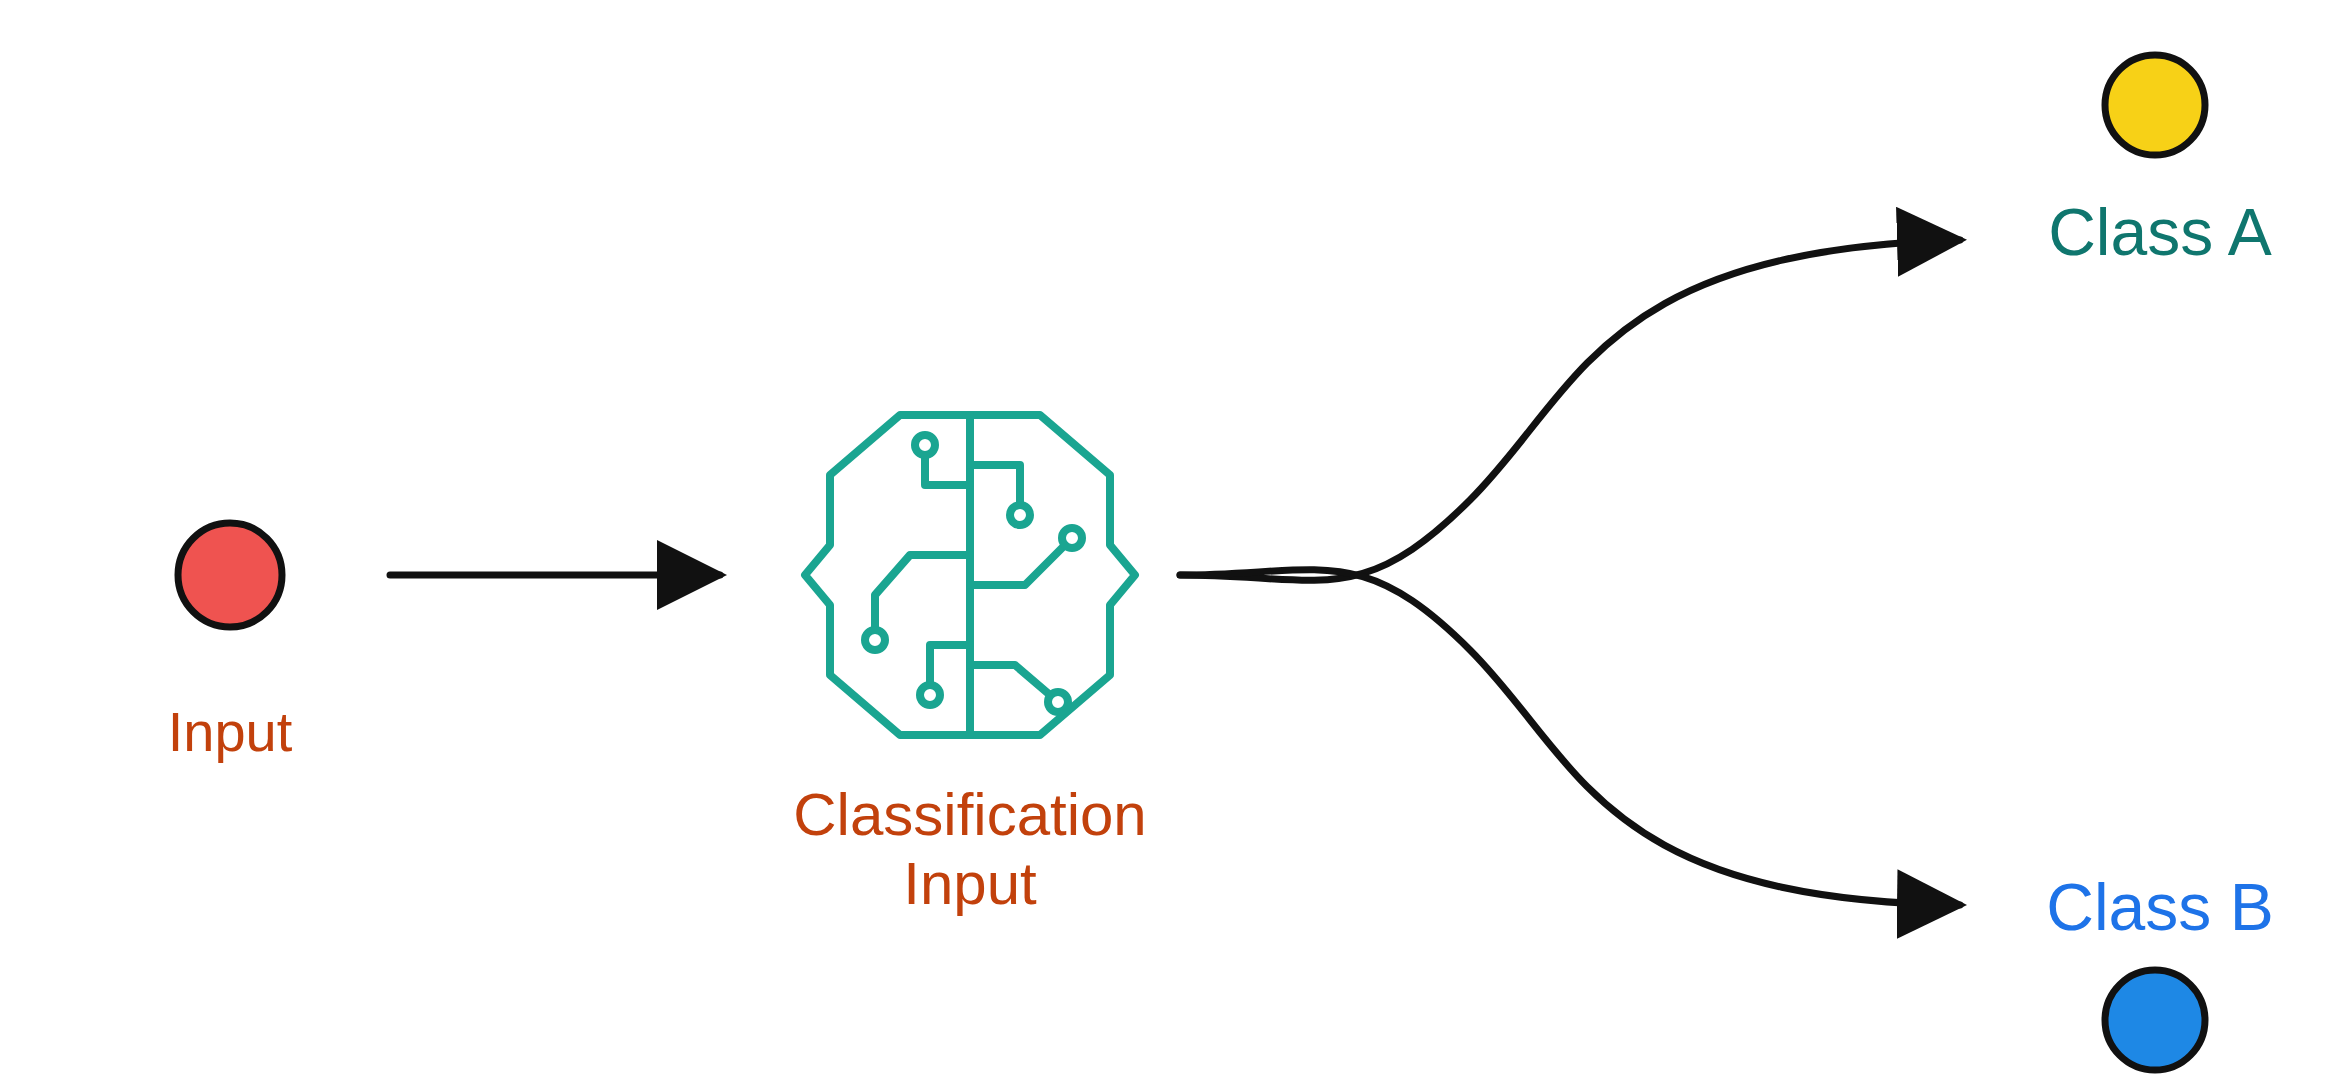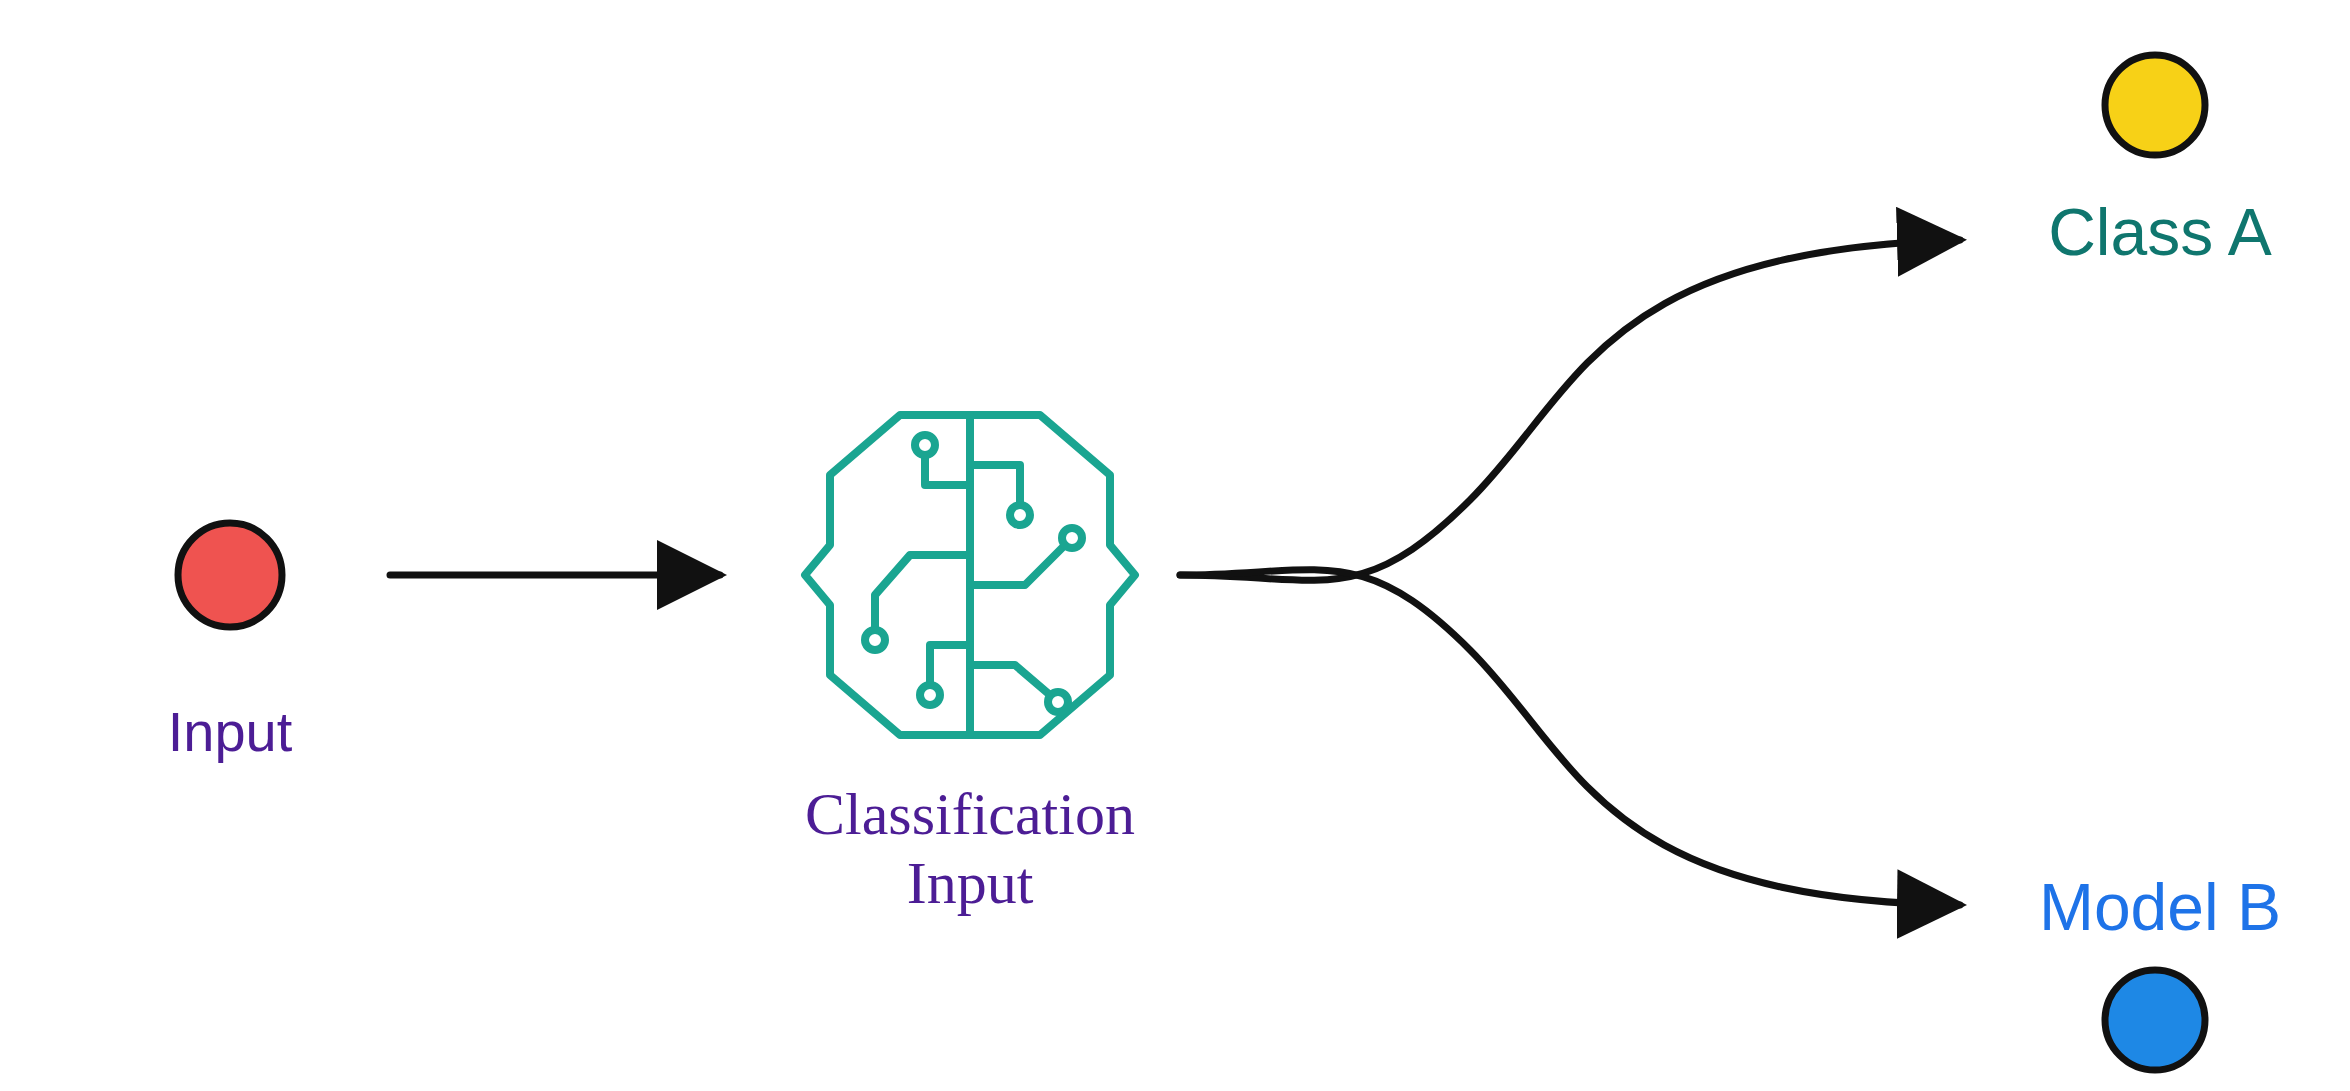--- a/index.html
+++ b/index.html
@@ -11,21 +11,21 @@
     font-family: "Comic Sans MS", "Segoe Script", "Bradley Hand", cursive, sans-serif;
   }
   .stage {
     position: relative;
     width: 2350px;
     height: 1091px;
   }
   .label {
     position: absolute;
     text-align: center;
-    color: #4c1d95;
+    color: #c2410c;
     line-height: 1.15;
   }
   svg.overlay {
     position: absolute;
     left: 0; top: 0;
     width: 2350px;
     height: 1091px;
     pointer-events: none;
   }
 </style>
@@ -94,26 +94,26 @@
 
     <circle cx="2155" cy="105" r="50" fill="#f7d117" stroke="#111111" stroke-width="7"></circle>
 
     <circle cx="2155" cy="1020" r="50" fill="#1e88e5" stroke="#111111" stroke-width="7"></circle>
   </svg>
 
   <div class="label" style="left:30px; top:700px; width:400px; font-size:56px;">
     <span>Input</span><br>
   </div>
 
-  <div class="label" style="left:720px; top:780px; width:500px; font-size:60px;font-family:Liberation Serif, serif;">
+  <div class="label" style="left:720px; top:780px; width:500px; font-size:60px;">
     <span>Classification</span><br>
     <span>Input</span>
   </div>
 
   <div class="label" style="left:2000px; top:195px; width:320px; font-size:66px; color:#0f766e;">
     <span>Class A</span>
   </div>
 
   <div class="label" style="left:2000px; top:870px; width:320px; font-size:66px; color:#1e73e8;">
-    <span>Model B</span>
+    <span>Class B</span>
   </div>
 
 </div>
 
 </body></html>

